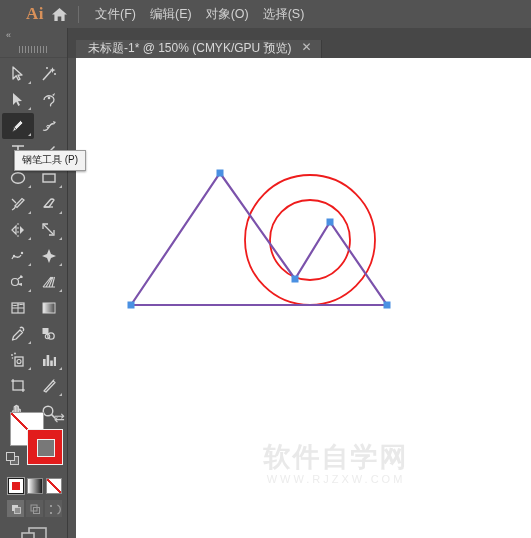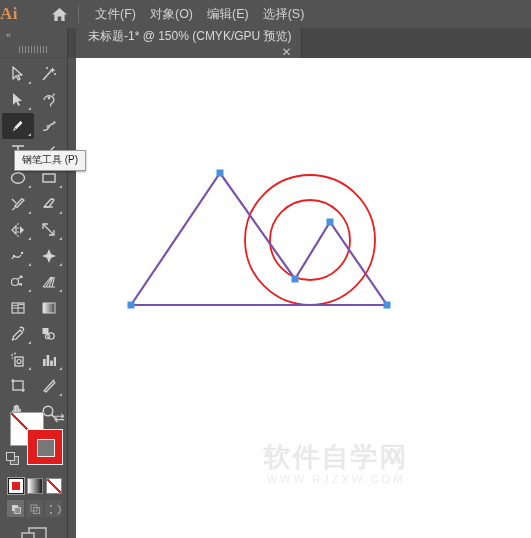--- a/index.html
+++ b/index.html
@@ -11,45 +11,44 @@
     -webkit-font-smoothing:antialiased;
   }
 
   
   #menubar {
     position:absolute; left:0; top:0; width:531px; height:28px;
     background:#535353;
     display:flex; align-items:center;
   }
   #ai-logo {
-    width:44px; text-align:left;
+    width:44px; text-align:right;
     color:#d9915a; font-size:17px; font-weight:bold;
     letter-spacing:.5px; font-family:"Liberation Serif","DejaVu Serif",serif;
   }
   #home-btn { width:30px; display:flex; align-items:center; justify-content:center; }
   #home-btn svg { display:block; }
   .vdiv { width:1px; height:17px; background:#6e6e6e; margin:0 9px 0 4px; }
   #menu-items { display:flex; align-items:center; }
   .menu-item {
     color:#d2d2d2; font-size:12.5px; padding:3px 7px;
     white-space:nowrap; cursor:default;
   }
 
   
   #tabbar {
     position:absolute; left:0; top:28px; width:531px; height:30px;
     background:#474747;
   }
   #tab-active {
-    position:absolute; left:76px; top:0; height:30px;
+    position:absolute; left:76px; top:12px; height:30px;
     background:#535353;
-    display:flex; align-items:flex-end;
+    display:flex; align-items:flex-start;
     padding:0 9px 0 12px;
     border-right:1px solid #3c3c3c;
-    flex-direction:column;
   }
   #tab-title { color:#d8d8d8; font-size:12px; white-space:nowrap; }
   #tab-close { color:#c0c0c0; font-size:12px; margin-left:10px; cursor:pointer; }
 
   
   #toolbar {
     position:absolute; left:0; top:28px; width:68px; height:510px;
     background:#535353; border-right:1px solid #3c3c3c;
   }
   #tb-collapse {
@@ -187,22 +186,22 @@
   <div id="home-btn">
     <span>
       <svg width="17" height="15" viewBox="0 0 17 15">
         <path d="M8.5 1 L16 7.5 L13.6 7.5 L13.6 14 L10.3 14 L10.3 9.5 L6.7 9.5 L6.7 14 L3.4 14 L3.4 7.5 L1 7.5 Z" fill="#cfcfcf"></path>
       </svg>
     </span>
   </div>
   <div class="vdiv"></div>
   <div id="menu-items">
       <div class="menu-item">文件(F)</div>
+      <div class="menu-item">编辑(E)</div>
       <div class="menu-item">对象(O)</div>
-      <div class="menu-item">编辑(E)</div>
       <div class="menu-item">选择(S)</div>
     </div>
 </div>
 
 <div id="tabbar">
   <div id="tab-active">
     <span id="tab-title">未标题-1* @ 150% (CMYK/GPU 预览)</span>
     <span id="tab-close">✕</span>
   </div>
 </div>

